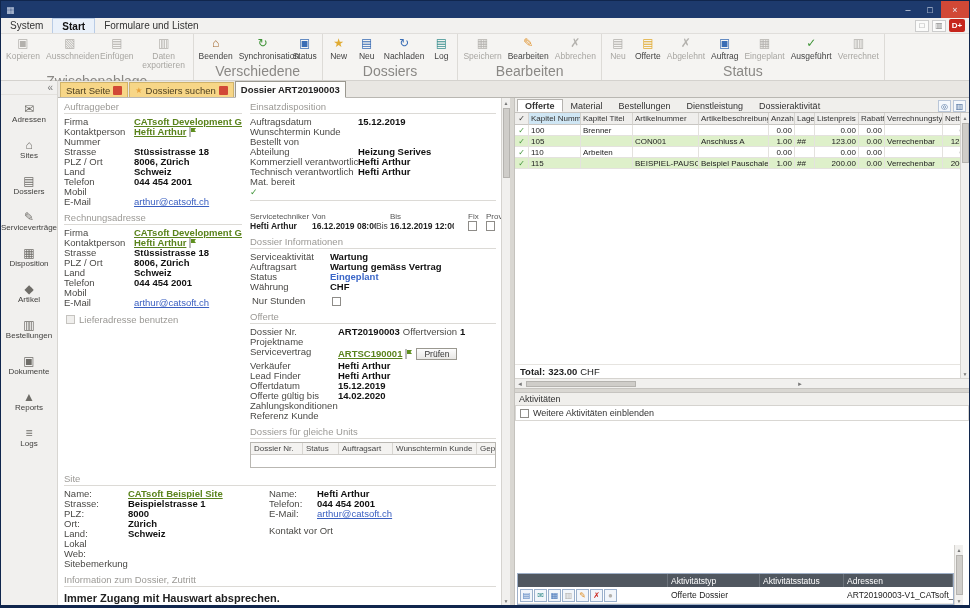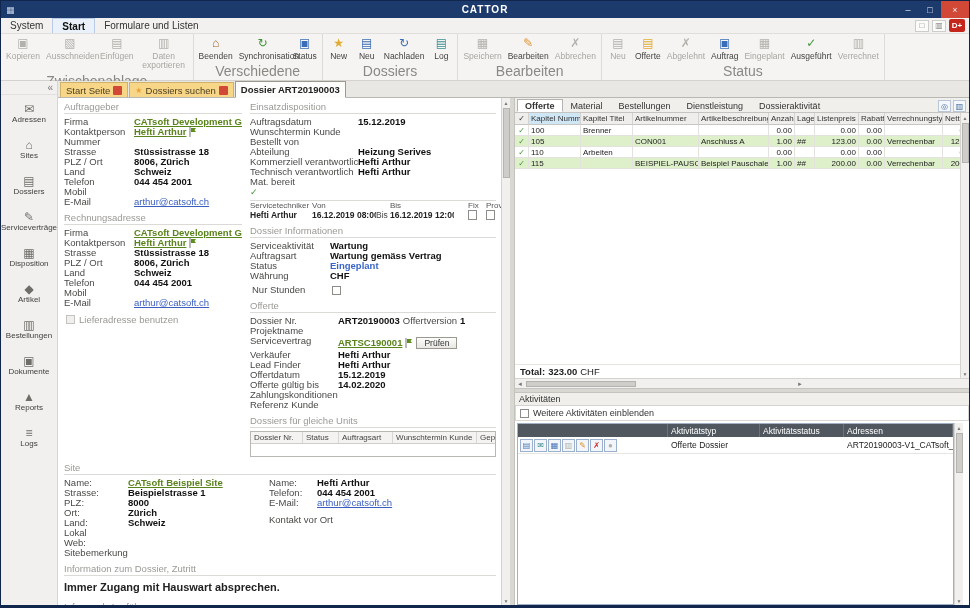--- a/index.html
+++ b/index.html
@@ -70,21 +70,21 @@
 .glink{color:#5a831c;font-weight:bold;text-decoration:underline;cursor:pointer;}
 .blink{color:#3a5fc0;font-weight:normal;text-decoration:underline;cursor:pointer;}
 .status-blue{color:#3a66c8;}
 .flagsvg{flex:0 0 8px;}
 .cb{width:9px;height:9px;border:1px solid #8e8c88;background:#fff;display:inline-block;flex:0 0 9px;}
 .cb.disabled{background:#f0efed;border-color:#c5c3bf;}
 .cb-row{display:flex;align-items:center;gap:4px;margin:6px 0 0 2px;}
 .cb-label{color:#9a9894;}
 .greencheck{color:#3f9437;font-weight:bold;font-size:9px;}
 .btn-small{border:1px solid #9a9890;background:linear-gradient(#fdfdfd,#e8e7e4);padding:0 7px;font-size:8.5px;height:12px;line-height:10px;color:#333;}
-.tech-box{border-top:1px solid #dcdad6;margin-top:3px;padding-top:0;}
+.tech-box{border-top:1px solid #dcdad6;margin-top:3px;padding-top:11px;}
 .tech-head,.tech-row{display:grid;grid-template-columns:62px 64px 14px 64px 14px 18px 24px 10px;align-items:center;}
 .tech-head span{font-size:8px;color:#555;overflow:hidden;white-space:nowrap;height:9px;}
 .tech-row span{font-size:8.5px;font-weight:bold;overflow:hidden;white-space:nowrap;height:10px;line-height:10px;}
 .tech-row .bisword{font-weight:normal;color:#444;}
 .units-table{border:1px solid #b9b7b2;height:26px;background:#fff;}
 .units-head{display:flex;background:#f4f3f1;border-bottom:1px solid #cfcdc9;height:12px;}
 .units-head span{font-size:8px;color:#444;padding:0 3px;border-right:1px solid #d8d6d2;display:flex;align-items:center;overflow:hidden;white-space:nowrap;}
 .site-cols{display:flex;}
 .site-left{flex:0 0 205px;}
 .site-right{flex:1;}
@@ -121,38 +121,37 @@
 .num{justify-content:flex-end;}
 .cell-check{color:#3f9437;font-size:8px;justify-content:center !important;}
 .grid-fill{flex:1;background:#fff;}
 .grid-total{height:14px;flex:0 0 14px;display:flex;align-items:center;padding-left:5px;gap:3px;font-size:9.5px;background:#fff;border-top:1px solid #e6e4e0;}
 .grid-total .tl,.grid-total .tv{font-weight:bold;}
 
 
 .rp-bottom{flex:1;background:#fff;display:flex;flex-direction:column;min-height:0;}
 .akt-title{height:13px;background:#f0efec;border-bottom:1px solid #d5d3cf;font-size:9px;color:#333;display:flex;align-items:center;padding-left:4px;flex:0 0 13px;}
 .akt-filter{height:15px;display:flex;align-items:center;gap:4px;padding-left:4px;border:1px solid #d9d7d3;border-top:none;font-size:9px;flex:0 0 15px;background:#fff;color:#333;}
-.akt-zone{flex:1;display:flex;min-height:0;padding:2px 6px 0 2px;}
+.akt-zone{flex:1;display:flex;min-height:0;padding:2px 6px 0 2px;align-items:flex-end;}
 .akt-main{flex:1;display:flex;flex-direction:column;min-width:0;border:1px solid #9fb0c8;}
 .akt-head{height:13px;flex:0 0 13px;background:#50575f;color:#fff;display:grid;grid-template-columns:150px 92px 84px 1fr;font-size:8.5px;align-items:center;}
 .akt-head span{padding:0 3px;border-right:1px solid #6b727a;height:100%;display:flex;align-items:center;overflow:hidden;white-space:nowrap;}
 .akt-row{height:17px;flex:0 0 17px;display:grid;grid-template-columns:150px 92px 84px 1fr;align-items:center;font-size:8.5px;border-bottom:1px solid #e8e6e2;}
 .akt-cell{padding:0 3px;overflow:hidden;white-space:nowrap;}
 .akt-icons{display:flex;gap:1px;padding-left:2px;}
 .akt-ib{width:13px;height:13px;border:1px solid #9ab0cc;background:#f2f6fb;font-size:8px;display:flex;align-items:center;justify-content:center;}
 .akt-fill{flex:1;background:#fff;}
 </style>
 </head>
 <body>
 
 <div class="app">
 
   <div class="titlebar">
     <span class="app-icon">▦</span>
-    <span class="title">CATTOR</span>
     <div class="win-controls">
       <span class="win-btn">–</span>
       <span class="win-btn">□</span>
       <span class="win-btn close">×</span>
     </div>
   </div>
 
   <div class="menubar">
     <span class="menu-item">System</span>
     <span class="menu-item active">Start</span>

